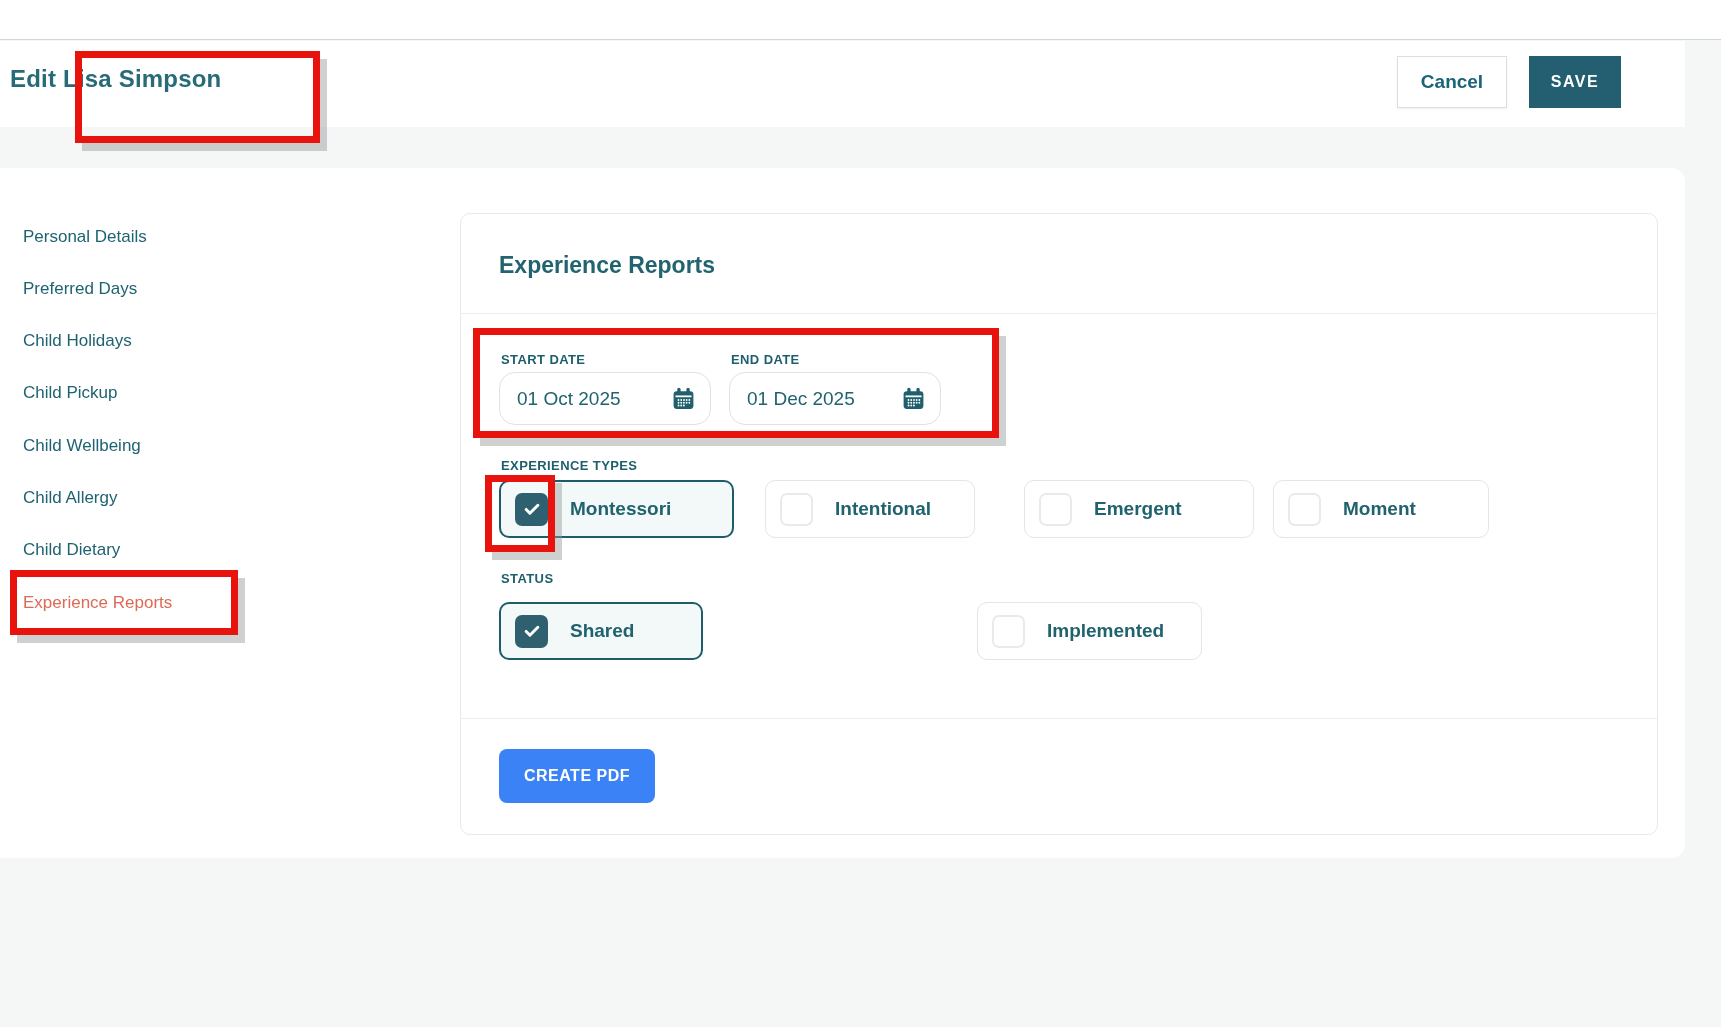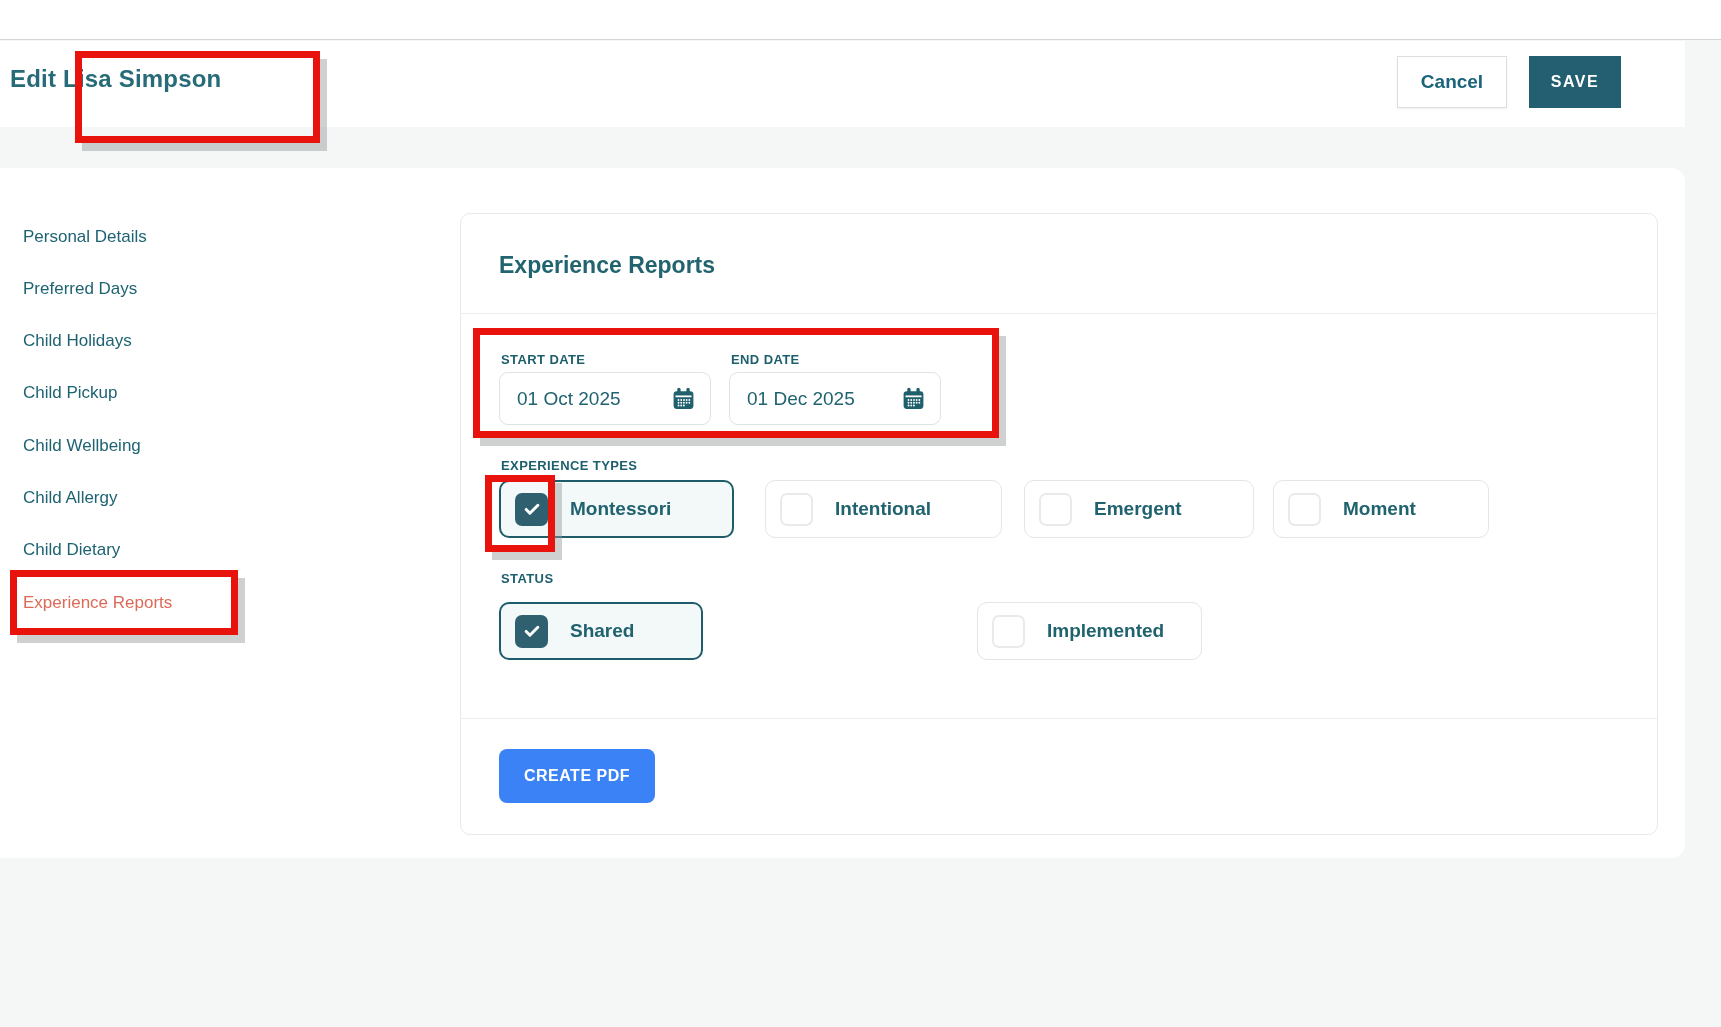--- a/index.html
+++ b/index.html
@@ -22,21 +22,21 @@
   .nav-item.active { color:#dd6a57; }
 
   
   .card { position:absolute; left:460px; top:213px; width:1198px; height:622px; background:#ffffff; border:1px solid #e7e9e9; border-radius:10px; }
   .card-title { position:absolute; left:38px; top:38px; font-size:23px; font-weight:700; color:#21646f; }
   .divider { position:absolute; left:0; right:0; height:1px; background:#ededed; }
   .d1 { top:99px; } .d2 { top:504px; }
 
   .field-label { position:absolute; font-size:13px; font-weight:700; letter-spacing:.4px; color:#1d5f6d; }
 
-  .date-input { position:absolute; width:212px; height:53px; background:#ffffff; border:1px solid #dfe3e3; border-radius:9px; cursor:pointer; }
+  .date-input { position:absolute; width:212px; height:53px; background:#ffffff; border:1px solid #dfe3e3; border-radius:16px; cursor:pointer; }
   .date-value { position:absolute; left:17px; top:50%; transform:translateY(-50%); font-size:19px; color:#20636f; }
   .cal-icon { position:absolute; right:14px; top:50%; transform:translateY(-50%); }
 
   .opt-card { position:absolute; height:58px; border-radius:10px; background:#ffffff; border:1px solid #e3e6e6; cursor:pointer; display:flex; align-items:center;text-align:center; }
   .opt-card.checked { border:2px solid #1d5c68; background:#f3f8f9; }
   .cb { width:33px; height:33px; border-radius:7px; margin-left:14px; flex:0 0 auto; background:#ffffff; border:2px solid #e9ebeb; display:flex; align-items:center; justify-content:center; }
   .opt-card.checked .cb { background:#2f6070; border:none; }
   .cb svg { display:none; }
   .opt-card.checked .cb svg { display:block; }
   .opt-label { margin-left:22px; font-size:19px; font-weight:700; color:#20636f; white-space:nowrap; }
@@ -135,21 +135,21 @@
     <div class="field-label" style="left:40px; top:244px">EXPERIENCE TYPES</div>
 
     <div class="opt-card checked" style="left:38px; top:266px; width:235px">
       <span class="cb">
           <svg width="20" height="20" viewBox="0 0 24 24">
             <path d="M5 12.5l4.5 4.5L19 7.5" stroke="#ffffff" stroke-width="3.5" fill="none" stroke-linecap="round" stroke-linejoin="round"></path>
           </svg>
         </span>
       <span class="opt-label">Montessori</span>
     </div>
-    <div class="opt-card" style="left:304px; top:266px; width:237px">
+    <div class="opt-card" style="left:304px; top:266px; width:210px">
       <span class="cb"></span>
       <span class="opt-label">Intentional</span>
     </div>
     <div class="opt-card" style="left:812px; top:266px; width:216px">
       <span class="cb"></span>
       <span class="opt-label">Moment</span>
     </div>
     <div class="opt-card" style="left:563px; top:266px; width:230px">
       <span class="cb"></span>
       <span class="opt-label">Emergent</span>

